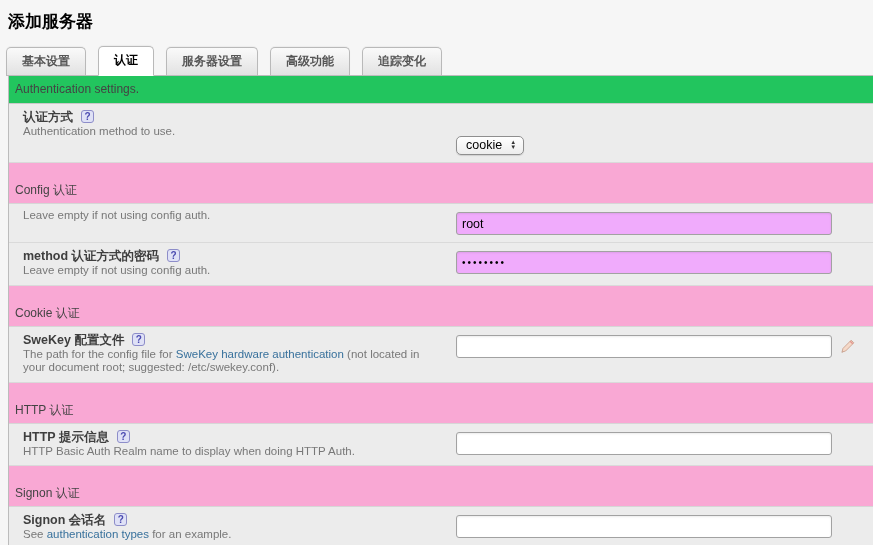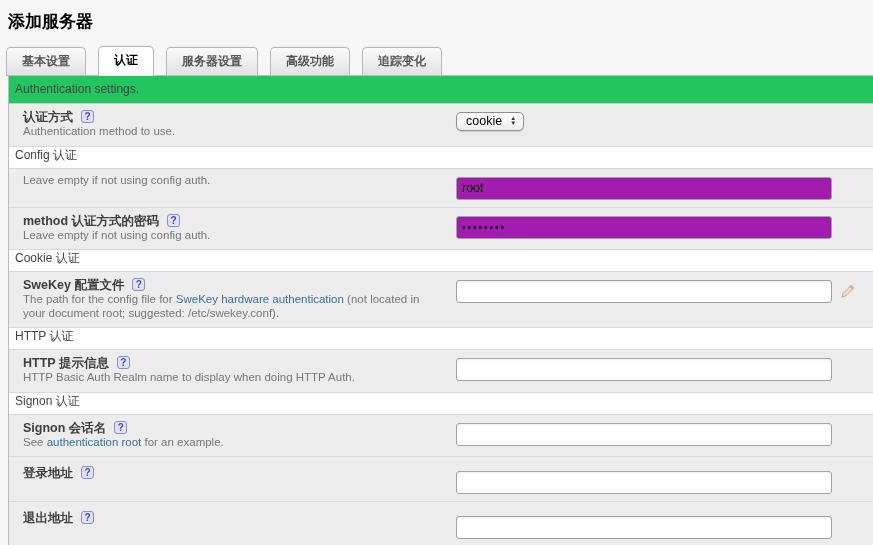--- a/index.html
+++ b/index.html
@@ -52,22 +52,22 @@
     position: relative;
     z-index: 1;
   }
   .legend-row {
     background: #22c55e;
     padding: 6px 8px 7px 6px;
     border-bottom: 1px solid #c9c9c9;
     color: #444;
   }
   .section-header {
-    background: #ffffff;
-    padding: 0 8px 4px 6px;
+    background: #f9a8d4;
+    padding: 19px 8px 4px 6px;
     border-bottom: 1px solid #d6d6d6;
     color: #444;
   }
   .field-row {
     display: flex;
     align-items: flex-start;
     padding: 5px 8px 7px 14px;
     border-bottom: 1px solid #dadada;
     background: #ececec;
   }
@@ -116,35 +116,36 @@
     height: 23px;
     border: 1px solid #a2a2a2;
     border-radius: 3px;
     padding: 2px 5px;
     font-family: "Liberation Sans", sans-serif;
     font-size: 12.5px;
     color: #000;
     background: #fff;
     box-shadow: inset 0 1px 2px rgba(0,0,0,0.08);
   }
-  .text-input.highlight { background: #a21caf; }
+  .text-input.highlight { background: #f0abfc; }
   .pencil { margin-left: 7px; cursor: pointer; line-height: 0; }
   
   .select-control {
     display: inline-flex;
     align-items: center;
     gap: 8px;
     border: 1px solid #8f8f8f;
     border-radius: 5px;
     padding: 1px 7px 2px 9px;
     background: linear-gradient(#ffffff, #ededed);
     box-shadow: 0 1px 1px rgba(0,0,0,0.12);
     color: #000;
     font-size: 12.5px;
     cursor: pointer;
+    margin-top: 24px;
   }
   .select-arrows {
     display: flex;
     flex-direction: column;
     font-size: 6px;
     line-height: 5px;
     color: #333;
   }
 </style>
 </head>
@@ -243,21 +244,21 @@
   </div>
 
   <div class="section-header">Signon 认证</div>
 
   <div class="field-row">
     <div class="label-col">
       <div class="label-line">
         <span>Signon 会话名</span><span class="help">?</span>
       </div>
       <div class="desc">
-        <span>See </span><span class="link">authentication root</span><span> for an example.</span>
+        <span>See </span><span class="link">authentication types</span><span> for an example.</span>
       </div>
     </div>
     <div class="input-col">
       <input type="text" class="text-input" value="" style="">
     </div>
   </div>
 
   <div class="field-row">
     <div class="label-col" style="padding-top:3px;">
       <div class="label-line">

